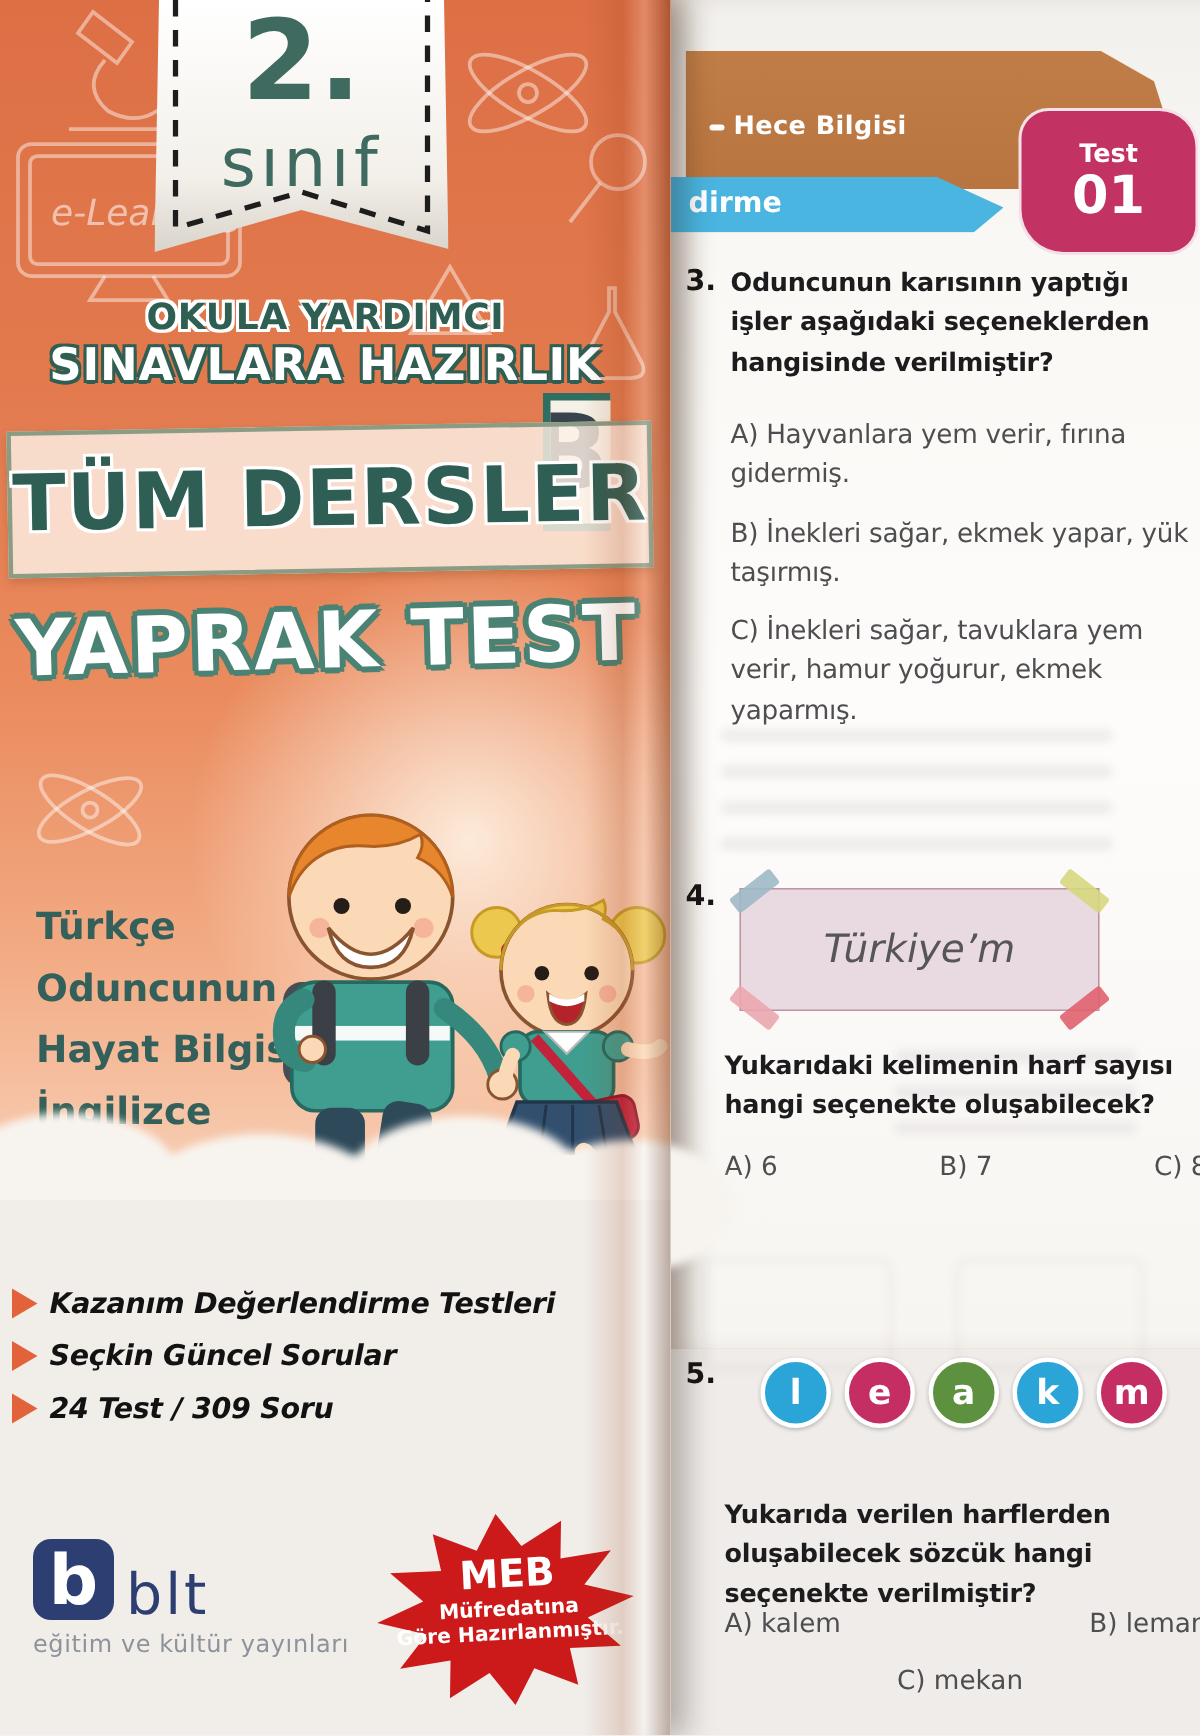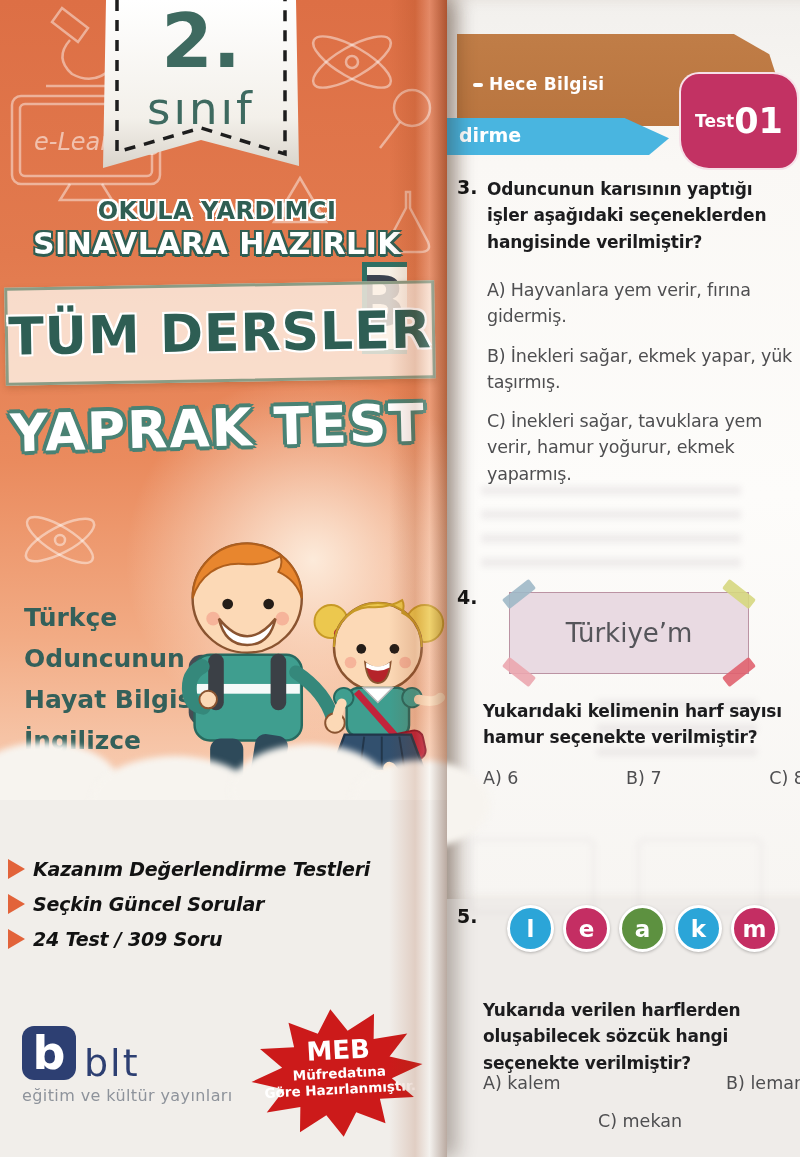--- a/index.html
+++ b/index.html
@@ -17,34 +17,34 @@
   .banner-brown{position:absolute;left:10px;top:34px;width:322px;height:92px;
         background:linear-gradient(180deg,#c07d47,#b9753f);
         clip-path:polygon(0 0,86% 0,97% 22%,100% 55%,94% 100%,0 100%);}
   .topic{position:absolute;left:42px;top:74px;color:#fff;font-weight:bold;font-size:17px;letter-spacing:.3px;}
   .topic-dash{position:absolute;left:26px;top:83px;width:10px;height:4px;background:#fff;border-radius:2px;}
   .banner-blue{position:absolute;left:0;top:118px;width:222px;height:37px;
         background:#49b5e0;clip-path:polygon(0 0,80% 0,100% 55%,91% 100%,0 100%);}
   .banner-blue-label{position:absolute;left:12px;top:124px;color:#fff;font-weight:bold;font-size:19px;}
   .test-badge{position:absolute;left:232px;top:72px;width:116px;height:94px;background:#c23263;
         border-radius:20px 26px 20px 30px;border:2px solid rgba(255,255,255,.85);
-        display:flex;flex-direction:row;align-items:center;justify-content:center;color:#fff;}
+        display:flex;flex-direction:column;align-items:center;justify-content:center;color:#fff;}
   .test-badge .tw{font-size:17px;font-weight:bold;}
   .test-badge .tn{font-size:35px;font-weight:bold;line-height:1.05;}
 
   .q{position:absolute;left:10px;width:336px;}
   .q-head{display:flex;}
   .q-num{font-weight:bold;font-size:19px;color:#161616;width:30px;flex:none;}
   .q-text{font-weight:bold;font-size:17px;color:#1c1c1e;line-height:1.55;letter-spacing:-.2px;width:306px;}
   .opts{margin:22px 0 0 30px;}
   .opt{font-size:17.5px;color:#4e4e50;line-height:1.5;margin-bottom:13px;letter-spacing:-.2px;}
 
-  .word-card{position:absolute;left:52px;top:6px;width:238px;height:80px;background:#e9dae2;
+  .word-card{position:absolute;left:36px;top:6px;width:238px;height:80px;background:#e9dae2;
         border:1px solid #bb93a3;display:flex;align-items:center;justify-content:center;
-        font-size:26px;color:#55555a;}
+        font-size:26px;color:#55555a;font-style:italic;}
   .tape{position:absolute;width:34px;height:12px;border-radius:2px;opacity:.9;}
   .tape.tl{left:-8px;top:-5px;background:#9fb8c6;transform:rotate(-38deg);}
   .tape.tr{right:-8px;top:-5px;background:#d6d77f;transform:rotate(38deg);}
   .tape.bl{left:-8px;bottom:-5px;background:#eba6af;transform:rotate(38deg);}
   .tape.br{right:-8px;bottom:-5px;background:#e0626f;transform:rotate(-38deg);}
 
   .opt-row{display:flex;justify-content:space-between;width:322px;margin-left:4px;
         font-size:17.5px;color:#4e4e50;}
   .opt-center{text-align:center;width:322px;font-size:17.5px;color:#4e4e50;}
 
@@ -149,21 +149,21 @@
 
     <div class="q" style="top:586px;">
       <div class="q-num">4.</div>
       <div class="word-card">
         <div class="tape tl"></div>
         <div class="tape tr"></div>
         <div class="tape bl"></div>
         <div class="tape br"></div>
         <span>Türkiye’m</span>
       </div>
-      <div class="q-text" style="position:absolute;left:26px;top:112px;width:316px;">Yukarıdaki kelimenin harf sayısı hamur seçenekte verilmiştir?</div>
+      <div class="q-text" style="position:absolute;left:26px;top:112px;width:316px;">Yukarıdaki kelimenin harf sayısı hangi seçenekte oluşabilecek?</div>
       <div class="opt-row" style="position:absolute;left:22px;top:182px;">
         <span>A) 6</span>
         <span>B) 7</span>
         <span>C) 8</span>
       </div>
     </div>
 
     <div class="q" style="top:905px;">
       <div class="q-num">5.</div>
       <div class="letters">

